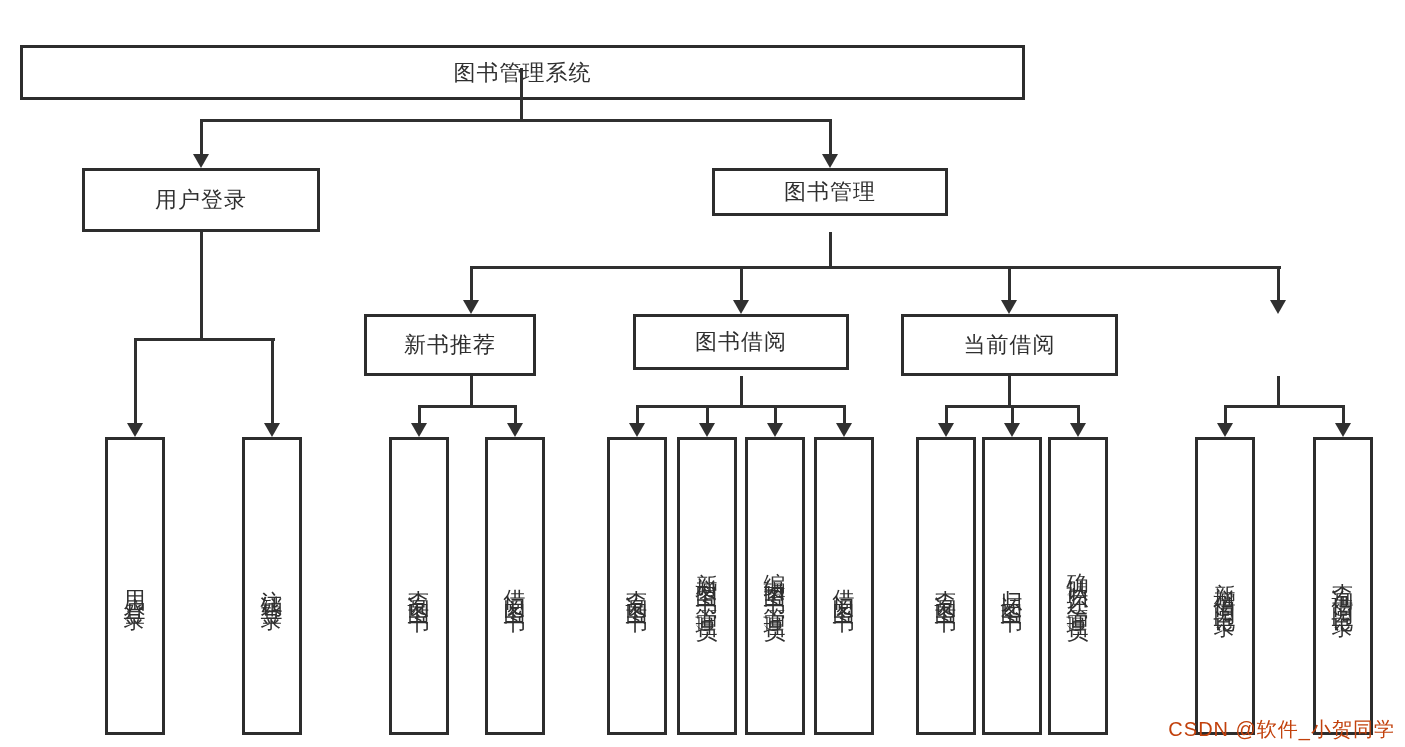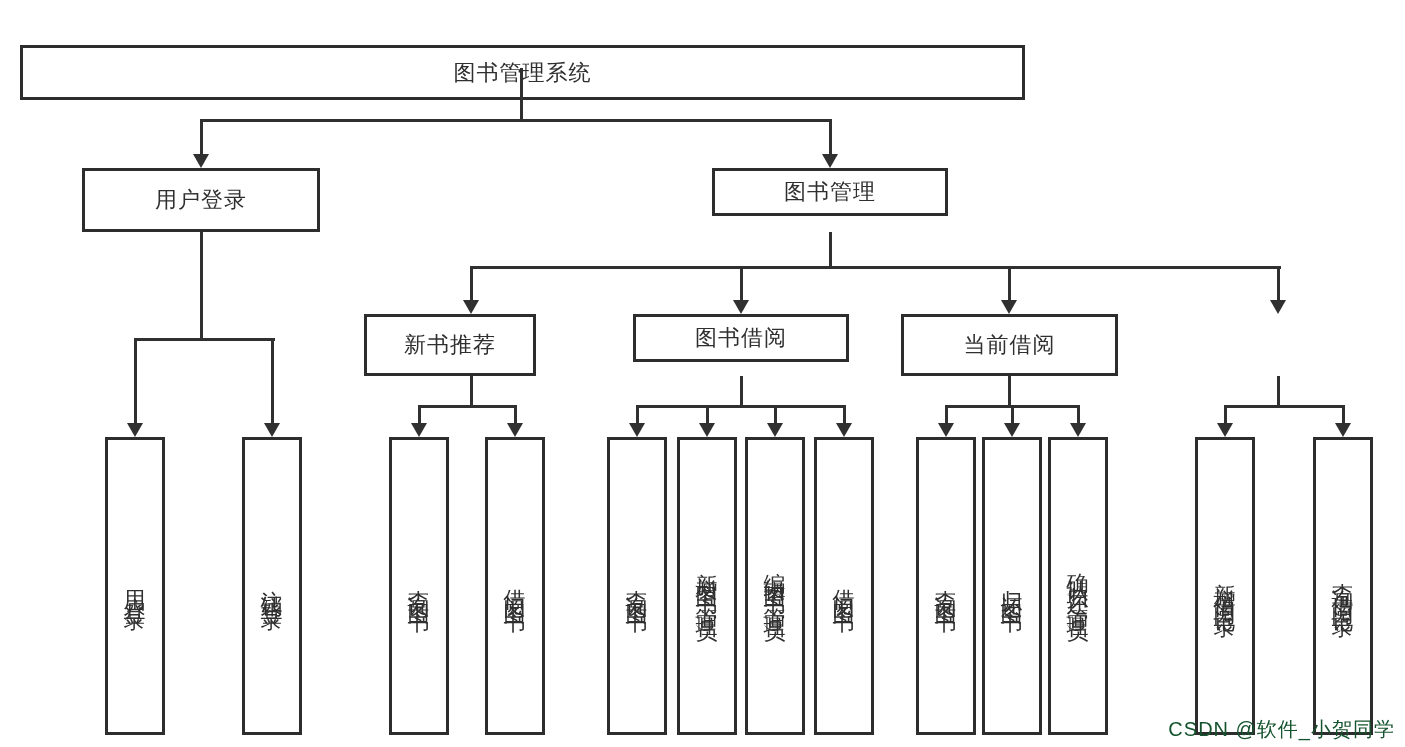--- a/index.html
+++ b/index.html
@@ -18,21 +18,21 @@
     letter-spacing:7px;line-height:1.05;white-space:nowrap;
   }
   .ln{position:absolute;background:#303030;}
   .ah{
     position:absolute;width:0;height:0;
     border-left:8px solid transparent;border-right:8px solid transparent;
     border-top:14px solid #303030;
   }
   .watermark{
     position:absolute;top:716px;right:10px;font-size:20px;
-    color:#14532d;letter-spacing:1px;white-space:nowrap;
+    color:#c2410c;letter-spacing:1px;white-space:nowrap;
   }
 </style>
 </head>
 <body>
 
 <div id="canvas">
 
   <div class="nd h" style="left:20px;top:13px;width:1005px;height:55px;margin-top:32px;">
     <span>图书管理系统</span>
   </div>
@@ -40,21 +40,21 @@
   <div class="nd h" style="left:82px;top:168px;width:238px;height:64px;">
     <span>用户登录</span>
   </div>
   <div class="nd h" style="left:712px;top:168px;width:236px;height:48px;">
     <span>图书管理</span>
   </div>
 
   <div class="nd h" style="left:364px;top:314px;width:172px;height:62px;">
     <span>新书推荐</span>
   </div>
-  <div class="nd h" style="left:633px;top:314px;width:216px;height:48px;">
+  <div class="nd h" style="left:633px;top:314px;width:216px;height:56px;">
     <span>图书借阅</span>
   </div>
   <div class="nd h" style="left:901px;top:314px;width:217px;height:62px;">
     <span>当前借阅</span>
   </div>
 
   <div class="nd v" style="left:105px;top:437px;width:60px;height:298px;">
     <span>用户登录</span>
   </div>
   <div class="nd v" style="left:242px;top:437px;width:60px;height:298px;">

